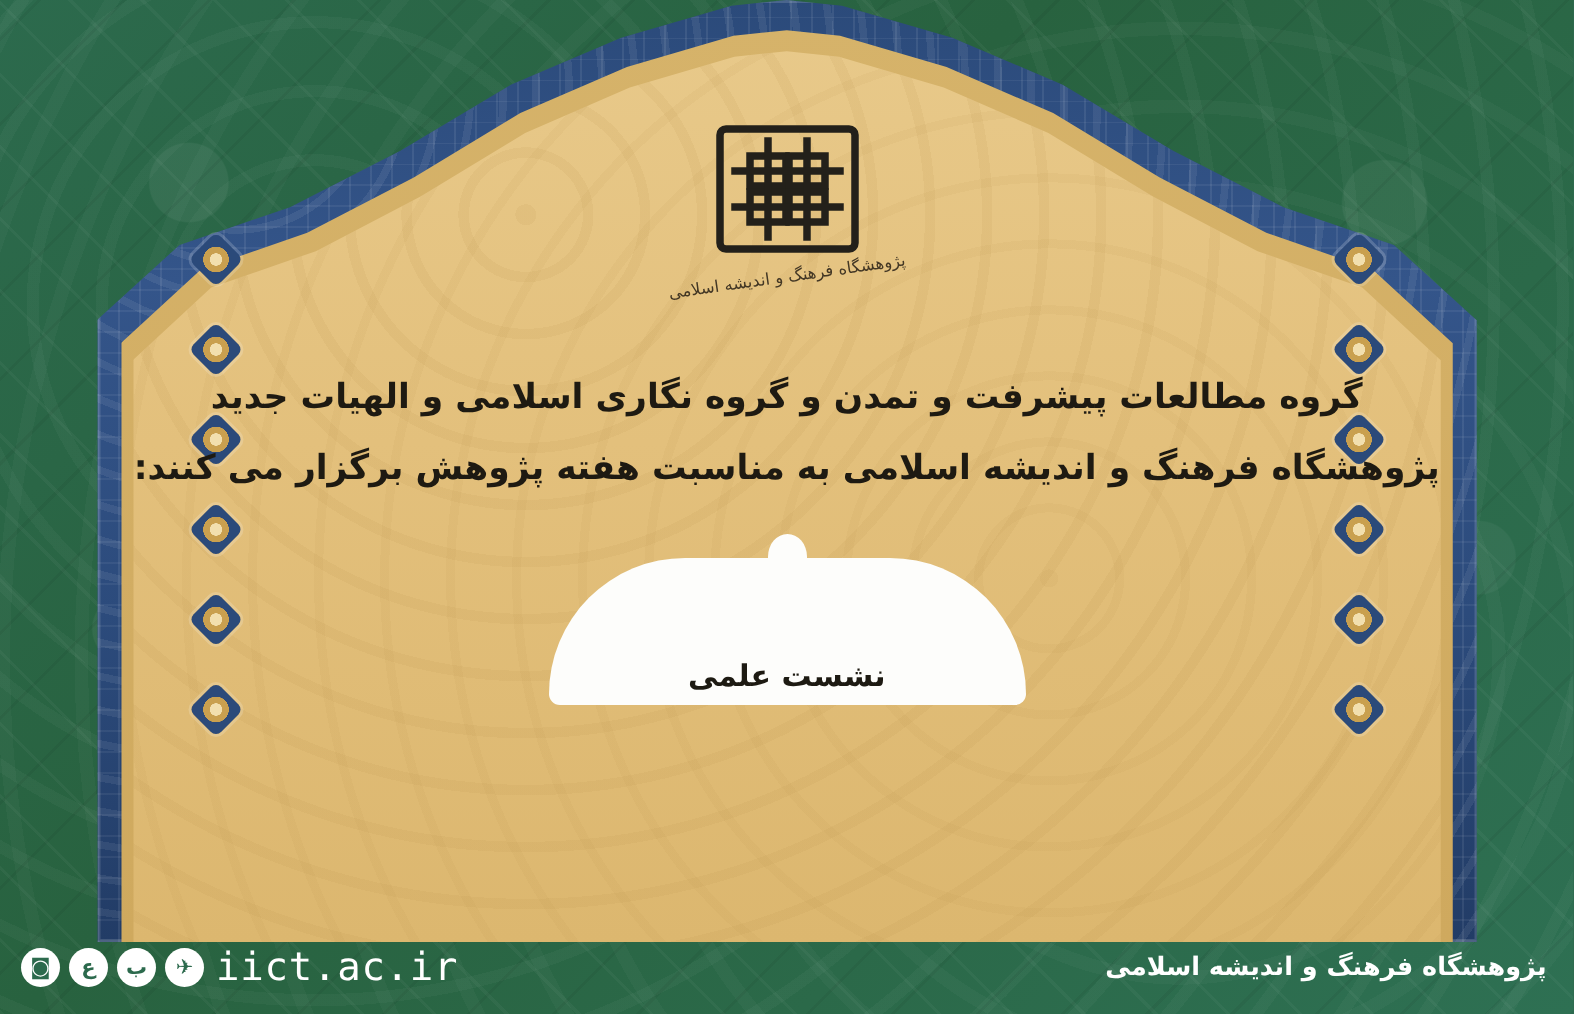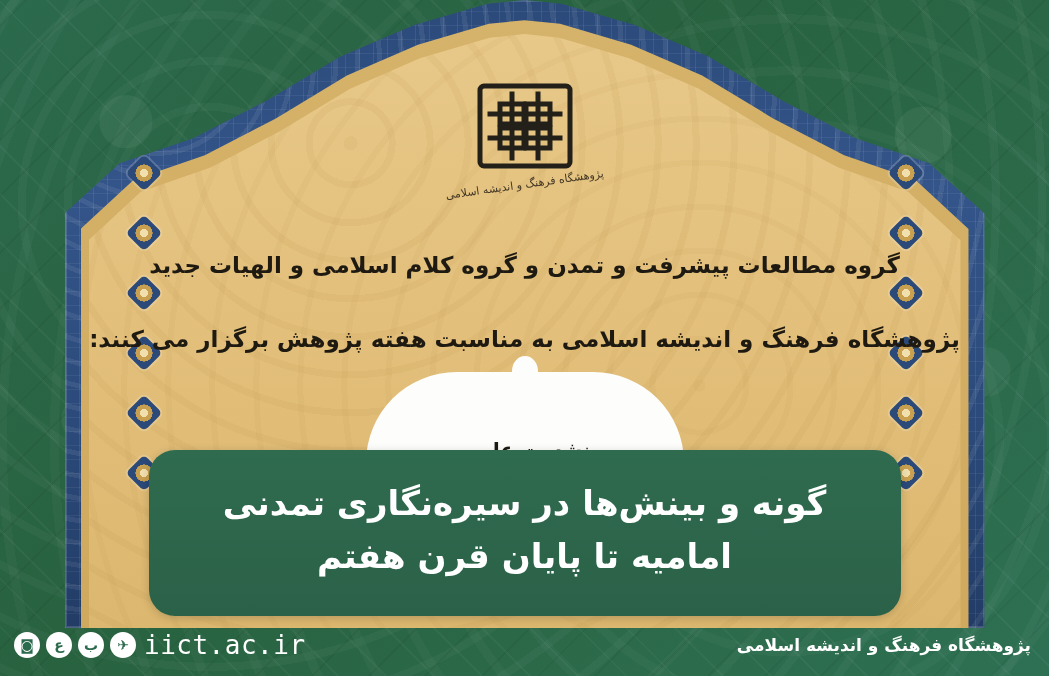--- a/index.html
+++ b/index.html
@@ -142,21 +142,21 @@
     text-align: center;
     color: #1e1a12;
   }
   .head-lines .l1 {
     font-size: 23px;
     font-weight: bold;
     line-height: 1.5;
     letter-spacing: -0.2px;
   }
   .head-lines .l2 {
-    margin-top: 39px;
+    margin-top: 12px;
     font-size: 23px;
     font-weight: bold;
     line-height: 1.5;
   }
 
   
   .badge {
     position: absolute;
     left: 50%;
     transform: translateX(-50%);
@@ -299,31 +299,28 @@
           <path d="M72 16 L72 80"></path>
           <path d="M24 36 L94 36"></path>
           <path d="M24 60 L94 60"></path>
         </g>
       </svg>
     </div>
     <div class="logo-caption">پژوهشگاه فرهنگ و اندیشه اسلامی</div>
   </div>
 
   <div class="head-lines">
-    <div class="l1">گروه مطالعات پیشرفت و تمدن و گروه کلام اسلامی و الهیات جدید</div>
+    <div class="l1">گروه مطالعات پیشرفت و تمدن و گروه نگاری اسلامی و الهیات جدید</div>
     <div class="l2">پژوهشگاه فرهنگ و اندیشه اسلامی به مناسبت هفته پژوهش برگزار می کنند:</div>
   </div>
 
   <div class="badge">
     <span class="badge-text">نشست علمی</span>
   </div>
 
-  <div class="title-panel">
-    <div class="title-text">گونه و بینش‌ها در سیره‌نگاری تمدنی امامیه تا پایان قرن هفتم</div>
-  </div>
 
   <div class="footer">
     <div class="footer-right">پژوهشگاه فرهنگ و اندیشه اسلامی</div>
     <div class="footer-left">
       <div class="social">
         <span class="soc round">◙</span>
         <span class="soc round">ع</span>
         <span class="soc round">ب</span>
         <span class="soc round">✈</span>
       </div>

